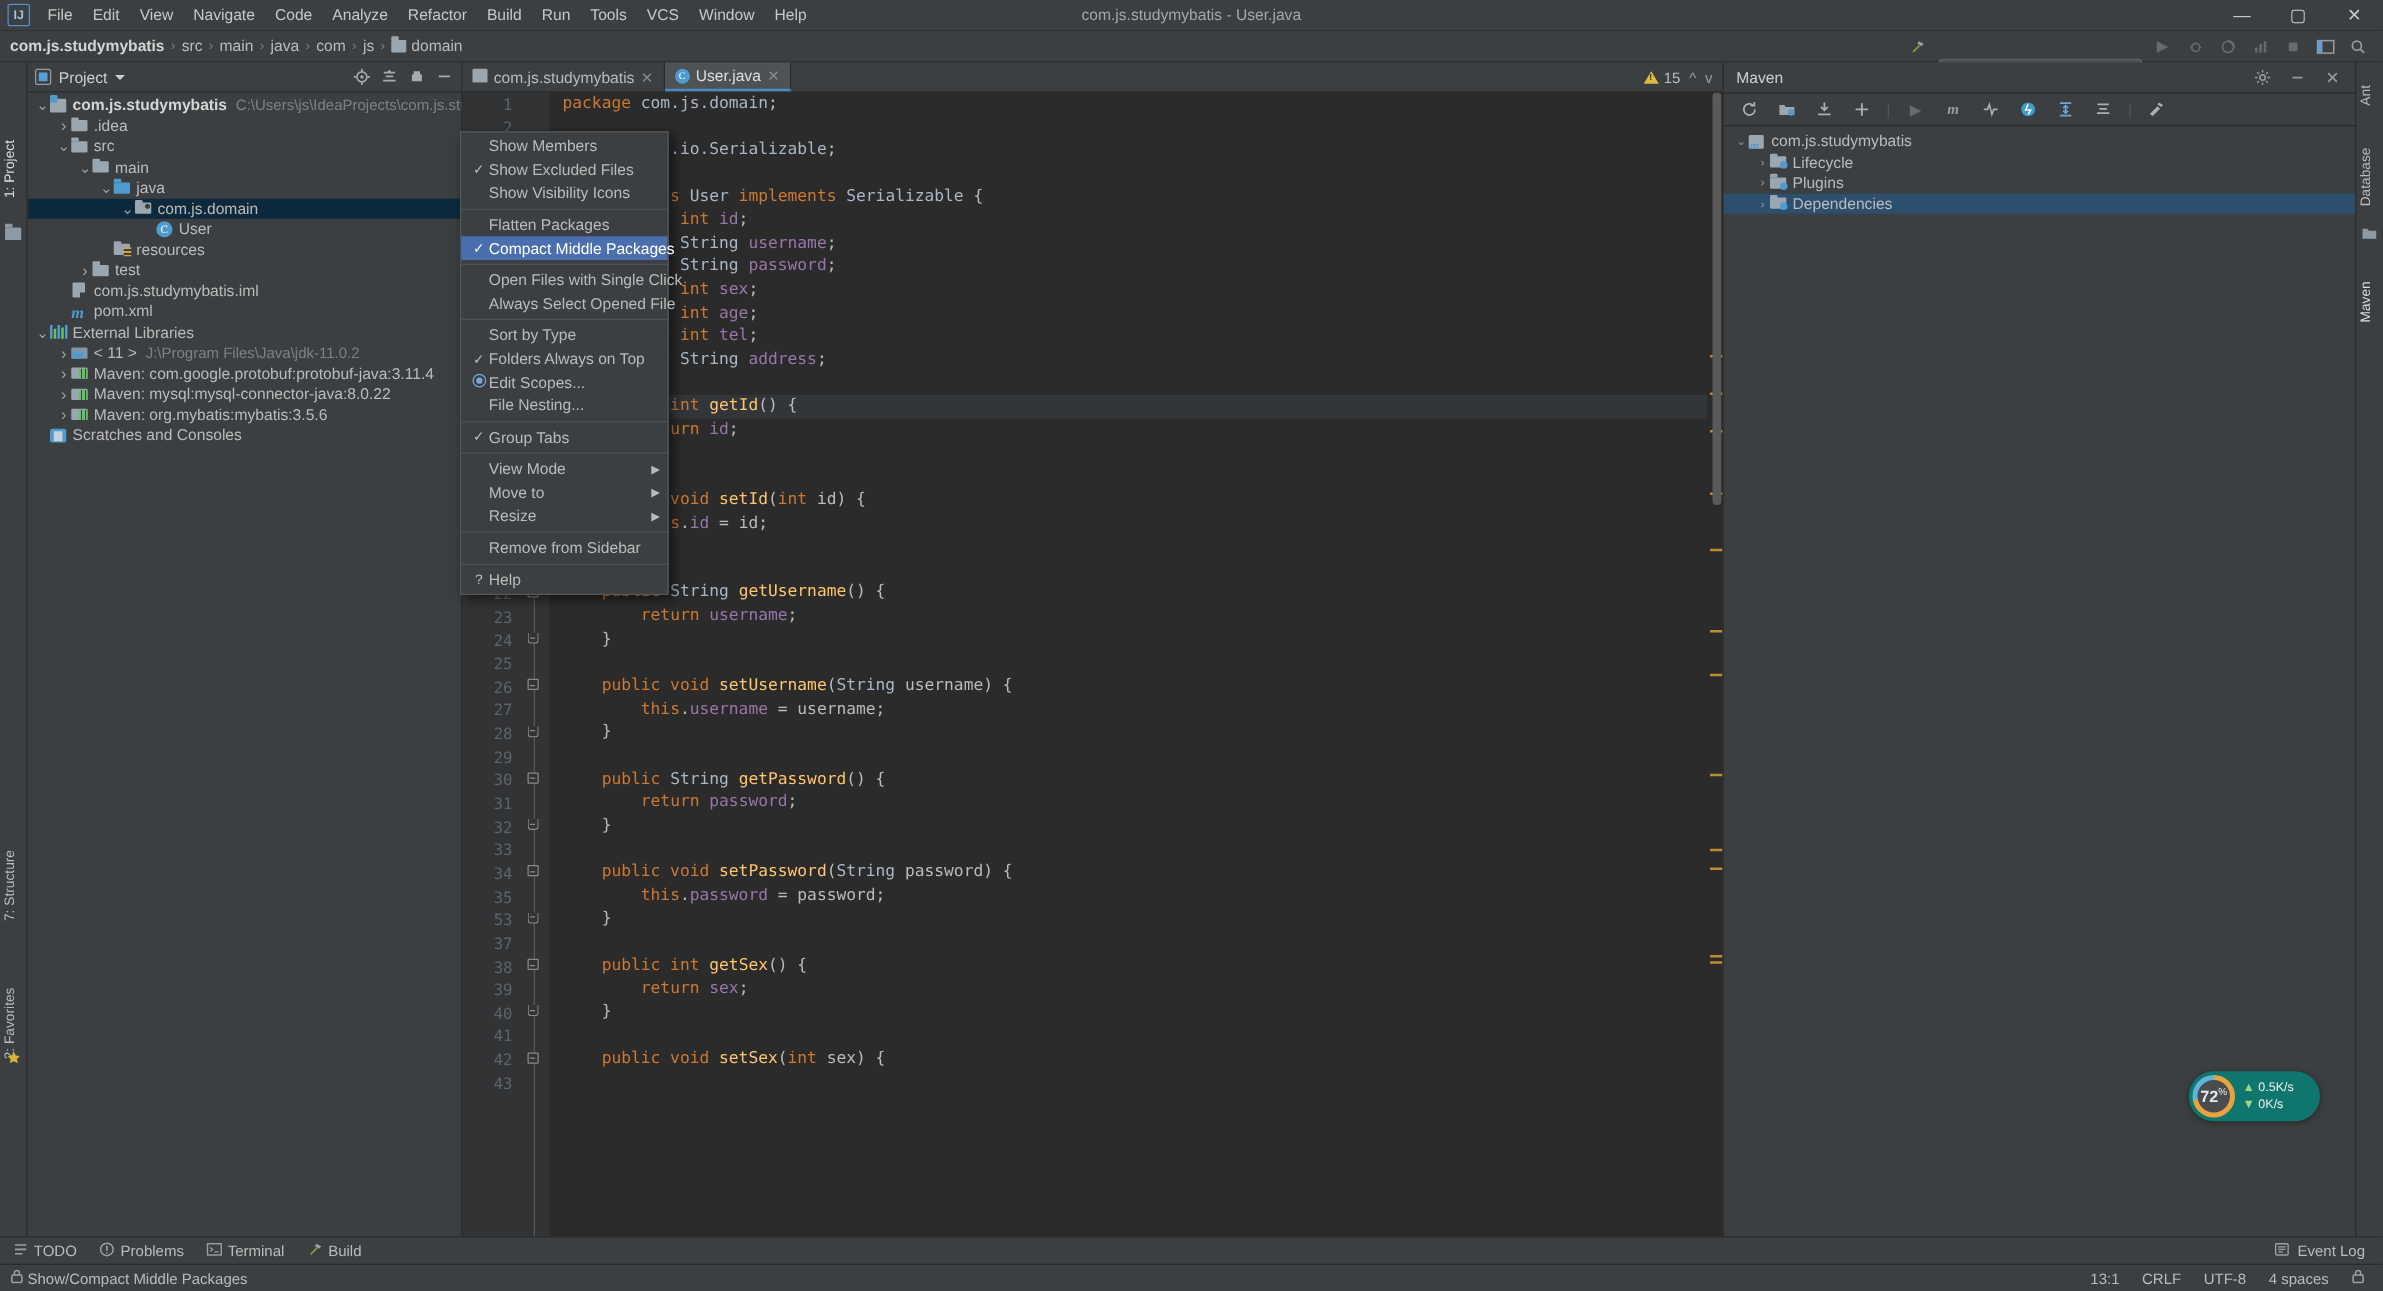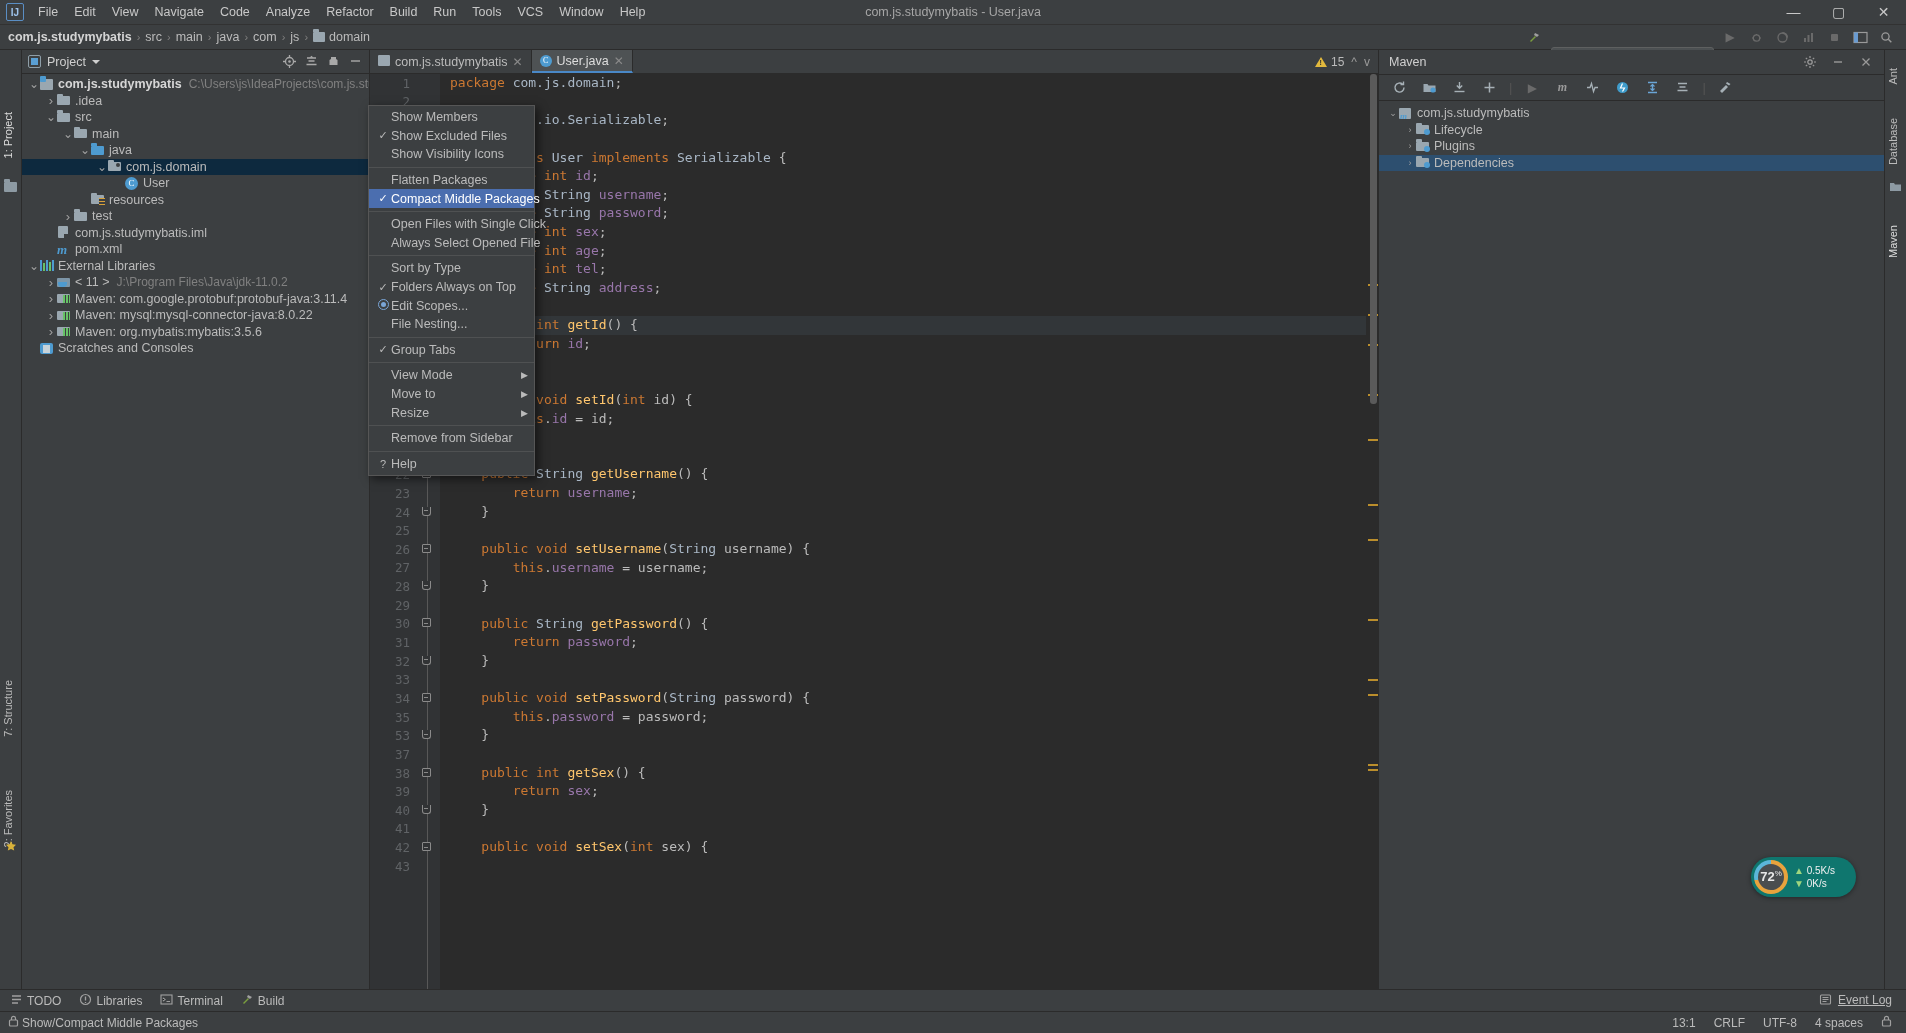--- a/index.html
+++ b/index.html
@@ -160,21 +160,21 @@
                      background:#9aa7b0; border-radius:1px 1px 0 0;}
 
   
   .rightstrip{ width:22px; background:#3c3f41; border-left:1px solid #2b2b2b; flex:0 0 22px;
                position:relative; }
 
   
   .toolbar-bottom{ height:22px; background:#3c3f41; display:flex; align-items:center; gap:18px;
                    padding-left:10px; border-top:1px solid #2b2b2b; flex:0 0 22px; font-size:12px; }
   .tb-item{ display:flex; align-items:center; gap:4px; color:#bbb; }
-  .tb-right{ margin-left:auto; display:flex; align-items:flex-start; gap:6px; padding-right:14px;text-decoration:underline; }
+  .tb-right{ margin-left:auto; display:flex; align-items:center; gap:6px; padding-right:14px; }
   .statusbar{ height:22px; background:#3c3f41; display:flex; align-items:center; padding-left:8px;
               border-top:1px solid #2b2b2b; flex:0 0 22px; font-size:12px; color:#bbb; }
   .sb-right{ margin-left:auto; display:flex; align-items:center; gap:18px; padding-right:14px; }
 
   
   .ctxmenu{ position:absolute; left:368px; top:55px; width:167px; background:#3c3f41;
             border:1px solid #565656; box-shadow:3px 3px 9px rgba(0,0,0,.55); z-index:50;
             padding:2px 0; font-size:12.5px; }
   .ctx-item{ height:18.6px; display:flex; align-items:center; padding:0 6px; color:#bbbbbb;
              white-space:nowrap; }
@@ -967,21 +967,21 @@
         <span><svg width="13" height="13" viewBox="0 0 13 13">
             <path d="M2 3h9M2 6.5h9M2 10h6" stroke="#a0a0a0" stroke-width="1.3"></path>
           </svg></span>
         <span>TODO</span>
       </div>
       <div class="tb-item">
         <span><svg width="13" height="13" viewBox="0 0 13 13">
             <circle cx="6.5" cy="6.5" r="5" fill="none" stroke="#a0a0a0" stroke-width="1.2"></circle>
             <path d="M6.5 3.5v4M6.5 9v1" stroke="#a0a0a0" stroke-width="1.3"></path>
           </svg></span>
-        <span>Libraries</span>
+        <span>Problems</span>
       </div>
       <div class="tb-item">
         <span><svg width="13" height="13" viewBox="0 0 13 13">
             <rect x="1" y="2" width="11" height="9" fill="none" stroke="#a0a0a0" stroke-width="1.1"></rect>
             <path d="M3 5l2 1.5L3 8M6.5 8.5h3.5" stroke="#a0a0a0" stroke-width="1.1"></path>
           </svg></span>
         <span>Terminal</span>
       </div>
       <div class="tb-item">
         <span><svg width="13" height="13" viewBox="0 0 13 13">

